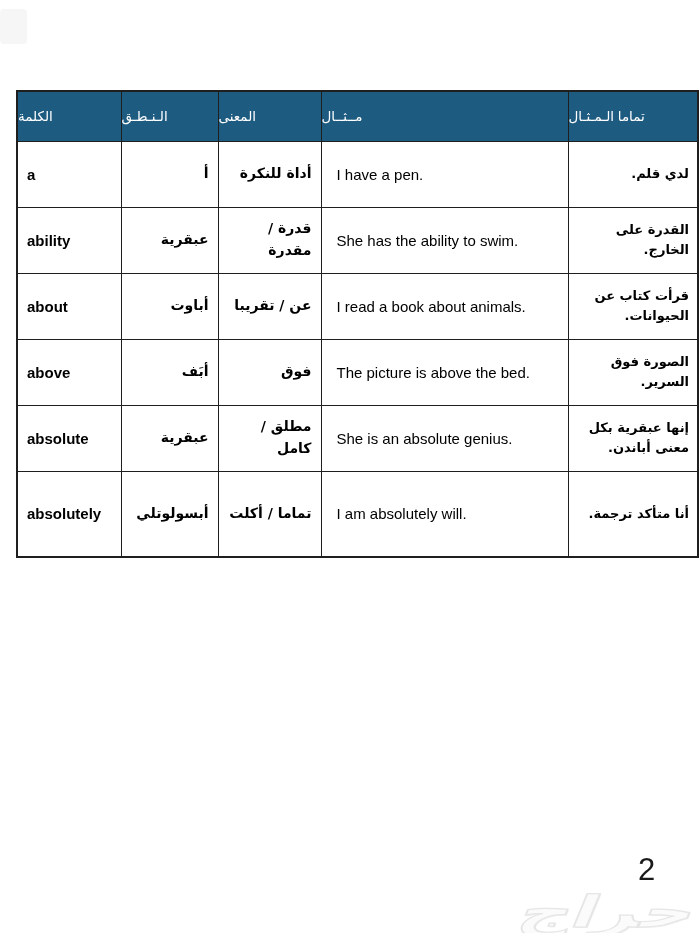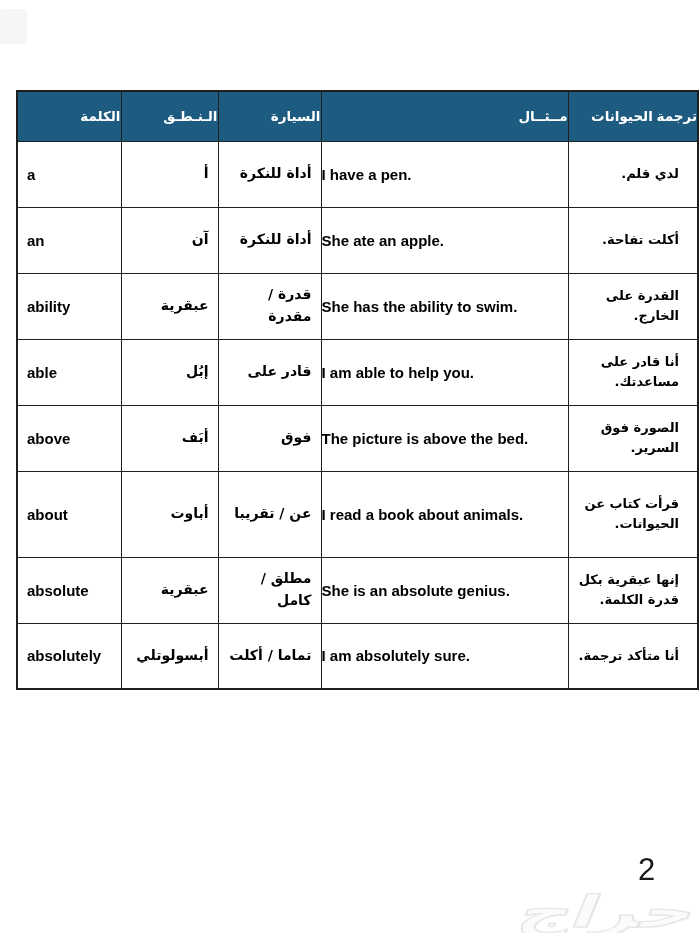--- a/index.html
+++ b/index.html
@@ -25,41 +25,41 @@
     border:2px solid var(--border);
   }
   th,td{
     border:1px solid var(--border);
     vertical-align:middle;
     overflow:hidden;
   }
   thead tr{height:50px;background:var(--header-bg);}
   th{
     color:var(--header-text);
-    font-size:13.5px;font-weight:bold;
-    text-align:right;
+    font-size:13.5px;font-weight:normal;
+    text-align:left;
   }
   tbody tr{height:66px;background:#ffffff;}
   tbody tr:nth-child(6){height:86px;}
   tbody tr:nth-child(10){height:64px;}
   td.c-word{
     text-align:left;padding-left:9px;
     font-weight:bold;font-size:15px;color:#000;
   }
   td.c-pron, td.c-meaning, td.c-translation{
     direction:rtl;text-align:right;
     padding-right:9px;padding-left:6px;
     font-weight:bold;font-size:14px;color:#000;
     font-family:"DejaVu Sans",sans-serif;
     line-height:1.55;
   }
-  td.c-translation{font-size:13px;padding-right:18px;}
+  td.c-translation{font-size:13px;padding-right:8px;}
   td.c-example{
-    text-align:left;padding-left:0;
-    font-weight:bold;font-size:15px;color:#000;
+    text-align:left;padding-left:15px;
+    font-weight:normal;font-size:15px;color:#000;
   }
   .page-number{
     position:absolute;left:638px;top:852px;
     font-size:31px;color:#1a1a1a;
     font-family:"Liberation Sans","DejaVu Sans",sans-serif;
   }
   .watermark{
     position:absolute;right:14px;bottom:-4px;
     font-family:"DejaVu Sans",sans-serif;
     font-size:44px;font-weight:bold;
@@ -83,88 +83,74 @@
     <col style="width:104px">
     <col style="width:97px">
     <col style="width:103px">
     <col style="width:247px">
     <col style="width:130px">
   </colgroup>
   <thead>
     <tr>
       <th>الكلمة</th>
       <th>الـنـطـق</th>
-      <th>السيارة</th>
+      <th>المعنى</th>
       <th>مــثــال</th>
-      <th>ترجمة الحيوانات</th>
+      <th>تماما الـمـثـال</th>
     </tr>
   </thead>
   <tbody id="vocab-body">
   <tr>
     <td class="c-word">a</td>
     <td class="c-pron">أ</td>
     <td class="c-meaning">أداة للنكرة</td>
     <td class="c-example">I have a pen.</td>
     <td class="c-translation">لدي قلم.</td>
   </tr>
 
-  <tr>
-    <td class="c-word">an</td>
-    <td class="c-pron">آن</td>
-    <td class="c-meaning">أداة للنكرة</td>
-    <td class="c-example">She ate an apple.</td>
-    <td class="c-translation">أكلت تفاحة.</td>
-  </tr>
 
 
   <tr>
     <td class="c-word">ability</td>
     <td class="c-pron">عبقرية</td>
     <td class="c-meaning">قدرة / مقدرة</td>
     <td class="c-example">She has the ability to swim.</td>
     <td class="c-translation">القدرة على الخارج.</td>
   </tr>
 
+
   <tr>
-    <td class="c-word">able</td>
-    <td class="c-pron">إبُل</td>
-    <td class="c-meaning">قادر على</td>
-    <td class="c-example">I am able to help you.</td>
-    <td class="c-translation">أنا قادر على مساعدتك.</td>
+    <td class="c-word">about</td>
+    <td class="c-pron">أباوت</td>
+    <td class="c-meaning">عن / تقريبا</td>
+    <td class="c-example">I read a book about animals.</td>
+    <td class="c-translation">قرأت كتاب عن الحيوانات.</td>
   </tr>
 
   <tr>
     <td class="c-word">above</td>
     <td class="c-pron">أبَف</td>
     <td class="c-meaning">فوق</td>
     <td class="c-example">The picture is above the bed.</td>
     <td class="c-translation">الصورة فوق السرير.</td>
   </tr>
 
-  <tr>
-    <td class="c-word">about</td>
-    <td class="c-pron">أباوت</td>
-    <td class="c-meaning">عن / تقريبا</td>
-    <td class="c-example">I read a book about animals.</td>
-    <td class="c-translation">قرأت كتاب عن الحيوانات.</td>
-  </tr>
-
 
   <tr>
     <td class="c-word">absolute</td>
     <td class="c-pron">عبقرية</td>
     <td class="c-meaning">مطلق / كامل</td>
     <td class="c-example">She is an absolute genius.</td>
-    <td class="c-translation">إنها عبقرية بكل قدرة الكلمة.</td>
+    <td class="c-translation">إنها عبقرية بكل معنى أباندن.</td>
   </tr>
 
   <tr>
     <td class="c-word">absolutely</td>
     <td class="c-pron">أبسولوتلي</td>
     <td class="c-meaning">تماما / أكلت</td>
-    <td class="c-example">I am absolutely sure.</td>
+    <td class="c-example">I am absolutely will.</td>
     <td class="c-translation">أنا متأكد ترجمة.</td>
   </tr>
 </tbody>
 </table>
 
 <div class="page-number">2</div>
 <div class="watermark">حراج</div>
 
 </body></html>

